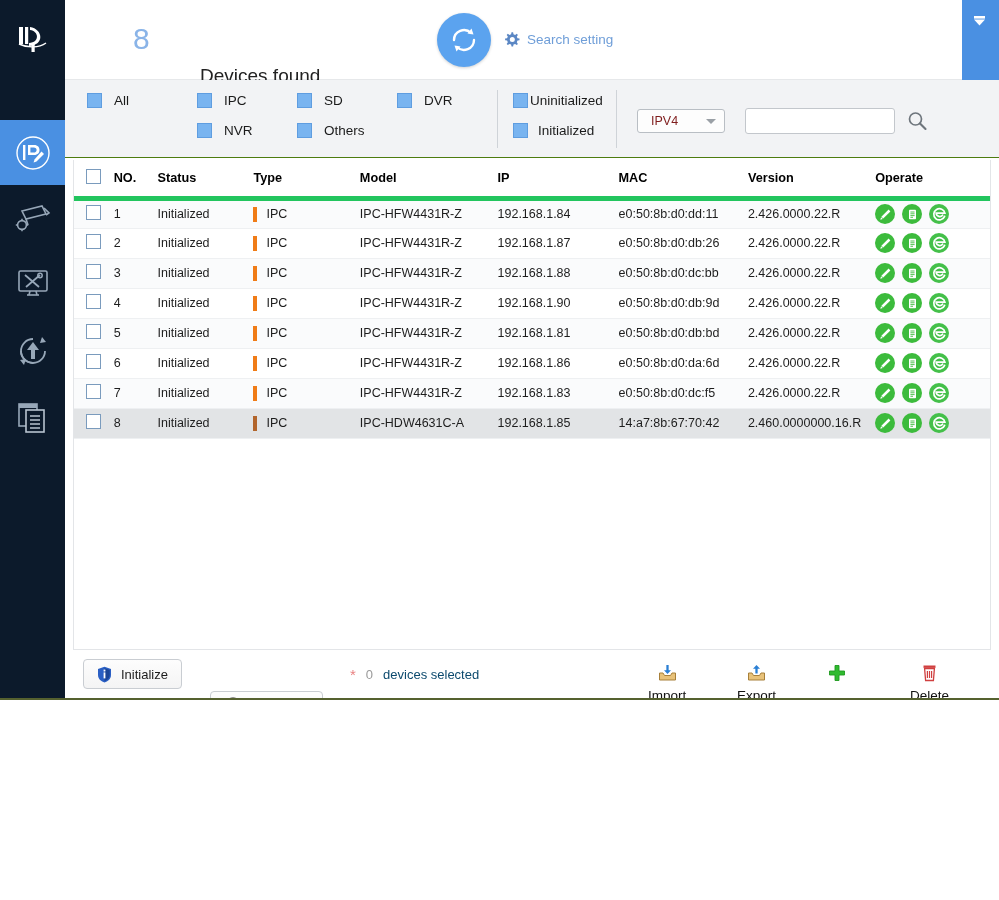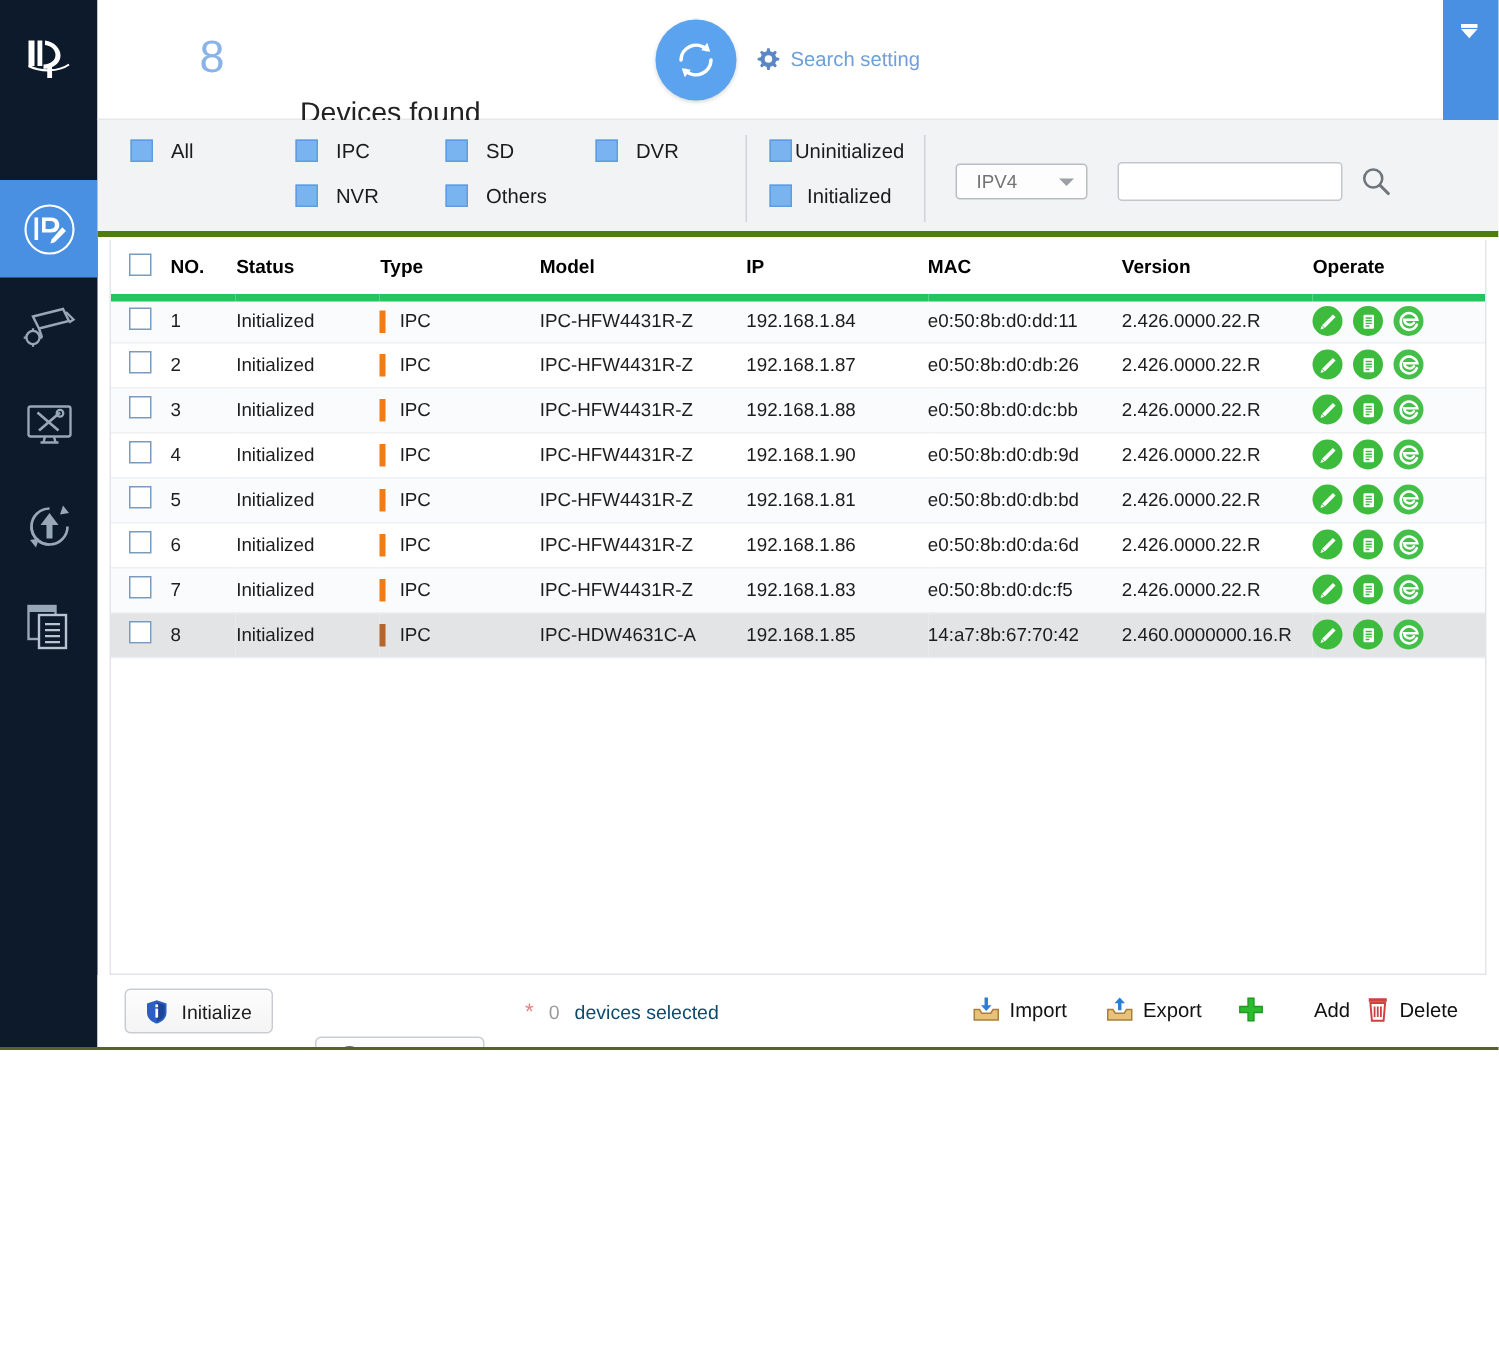--- a/index.html
+++ b/index.html
@@ -99,21 +99,21 @@
   }
   #wc-collapse { left: 6px; }
   #wc-min { left: 34px; }
 
   
   #filterbar {
     position: absolute;
     left: 65px; top: 80px;
     width: 934px; height: 78px;
     background: #f2f3f5;
-    border-bottom: 4px solid #4d7c0f;
+    border-bottom: 1px solid #4d7c0f;
   }
   .cb {
     width: 15px; height: 15px;
     border: 1px solid #5f9de0;
     background: #ffffff;
     display: inline-block;
     cursor: pointer;
     flex: 0 0 auto;
   }
   .cb.checked { background: #79b4f0; border-color: #5f9de0; }
@@ -130,21 +130,21 @@
     width: 1px; background: #cfd3d8;
   }
   #ipv-select {
     position: absolute;
     left: 572px; top: 29px;
     width: 88px; height: 24px;
     background: #fdfdfd;
     border: 1px solid #b9bec4;
     border-radius: 3px;
     font-size: 12.5px;
-    color: #737373;
+    color: #7f1d1d;
     display: flex; align-items: center;
     cursor: pointer;
   }
   #ipv-select .val { margin-left: 13px; }
   #ipv-select .caret {
     position: absolute; right: 8px; top: 9px;
     width: 0; height: 0;
     border-left: 5px solid transparent;
     border-right: 5px solid transparent;
     border-top: 5px solid #9aa0a6;
@@ -269,20 +269,21 @@
   }
   #selected-info .star { color: #e98080; font-size: 15px; }
   #selected-info .count { color: #9a9a9a; }
   #selected-info .txt { color: #0c4a6e; }
 
   .linkbtn {
     position: absolute; top: 14px;
     display: flex; align-items: center; gap: 6px;
     font-size: 13.5px; color: #111;
     cursor: pointer;
+    flex-direction: column;
   }
   #act-import { left: 583px; }
   #act-export { left: 672px; }
   #act-add    { left: 760px; gap: 33px; }
   #act-delete { left: 845px; }
 </style>
 </head>
 <body>
 
 <div id="app">

